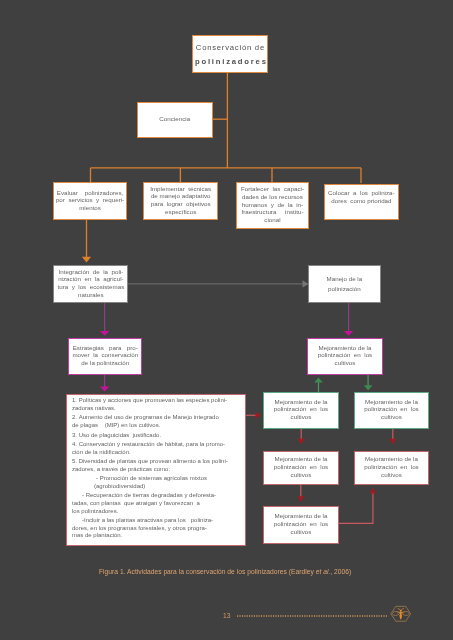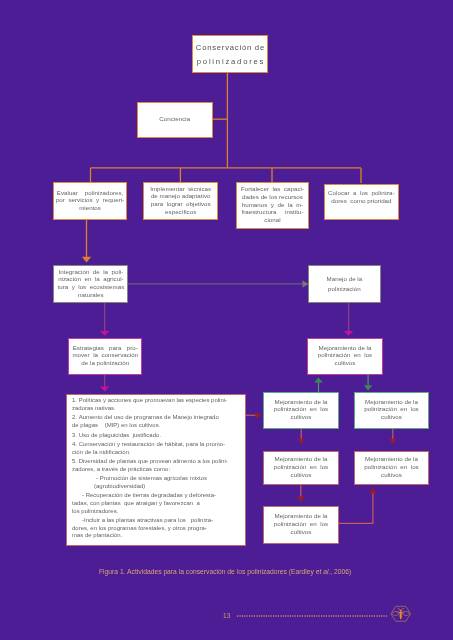--- a/index.html
+++ b/index.html
@@ -1,32 +1,32 @@
 <!DOCTYPE html>
 <html><head>
 <meta charset="utf-8">
 <style>
   html,body{margin:0;padding:0;}
   body{width:453px;height:640px;background:#ffffff;font-family:"Liberation Sans",sans-serif;overflow:hidden;}
-  #page{position:relative;width:453px;height:640px;background:#4c1d95;}
+  #page{position:relative;width:453px;height:640px;background:#404040;}
 
   .box{position:absolute;box-sizing:border-box;display:flex;align-items:center;justify-content:center;background:#fff;}
   .box > .t{display:block;width:100%;text-align:center;}
   .t > span{display:block;}
 
   .orange{border:0.85px solid #DE8840;}
   .gray{border:0.8px solid #858585;}
   .magenta{border:0.85px solid #C23DA2;}
   .green{border:0.8px solid #5EA886;}
   .red{border:0.8px solid #C1666A;}
 
   #title-box{left:192px;top:35px;width:76px;height:38px;}
   #title-box .t{font-size:7.7px;color:#4f4f4f;line-height:13.8px;font-weight:400;padding-top:1px;}
   #title-box .t > span:nth-child(1){letter-spacing:0.76px;padding-left:0.8px;}
-  #title-box .t > span:nth-child(2){letter-spacing:1.78px;padding-left:2px;}
+  #title-box .t > span:nth-child(2){letter-spacing:1.78px;padding-left:2px;font-weight:bold;}
 
   .small .t{font-size:6.2px;line-height:7.6px;color:#636363;letter-spacing:0.02px;padding-bottom:2.5px;}
 
   #conciencia-box{left:137px;top:101.5px;width:75.5px;height:36.5px;}
   #evaluar-box{left:52.8px;top:182.1px;width:74.5px;height:38.2px;}
   #implementar-box{left:143.4px;top:182.4px;width:74.6px;height:37.8px;}
   #fortalecer-box{left:236px;top:182px;width:72.9px;height:47.2px;}
   #colocar-box{left:323.8px;top:183.6px;width:75.2px;height:36.8px;}
   #colocar-box .t{padding-bottom:10px;}
   #integracion-box{left:53.3px;top:265.2px;width:75.2px;height:38px;}

